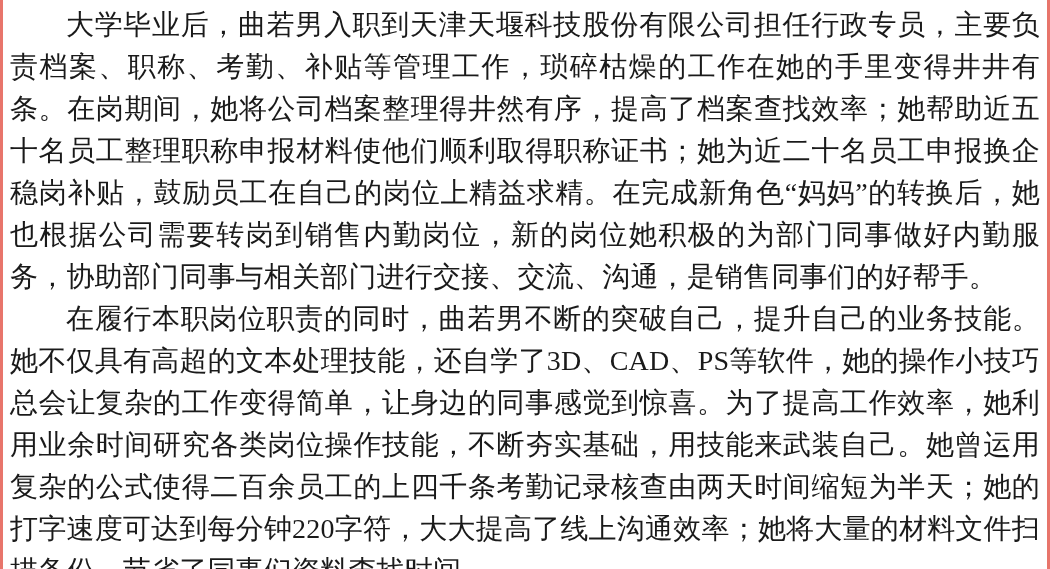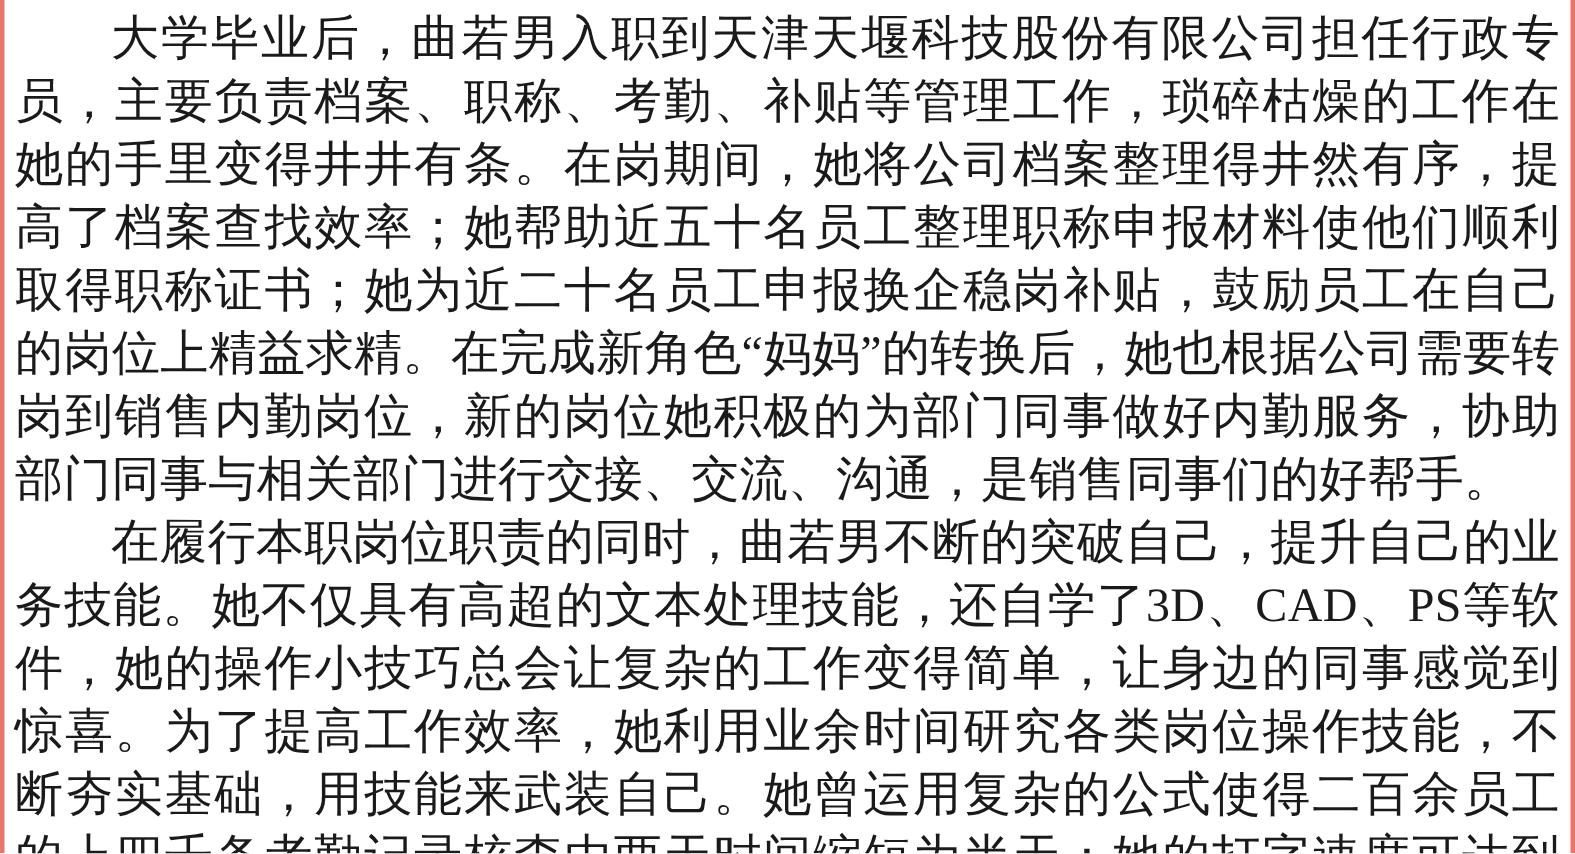--- a/index.html
+++ b/index.html
@@ -35,21 +35,21 @@
     position: absolute;
     left: 10px;
     right: 10px;
     top: 4px;
     bottom: 0;
   }
   p.para {
     margin: 0;
     padding: 0;
     color: #1a1a1a;
-    font-size: 32px;
+    font-size: 28px;
     line-height: 42px;
     text-align: justify;
     text-justify: inter-ideograph;
     text-indent: 2em;
     letter-spacing: 0.2px;
     font-family: "Liberation Serif", "DejaVu Serif", serif;
   }
   p.para + p.para {
     margin-top: 0px;
   }

